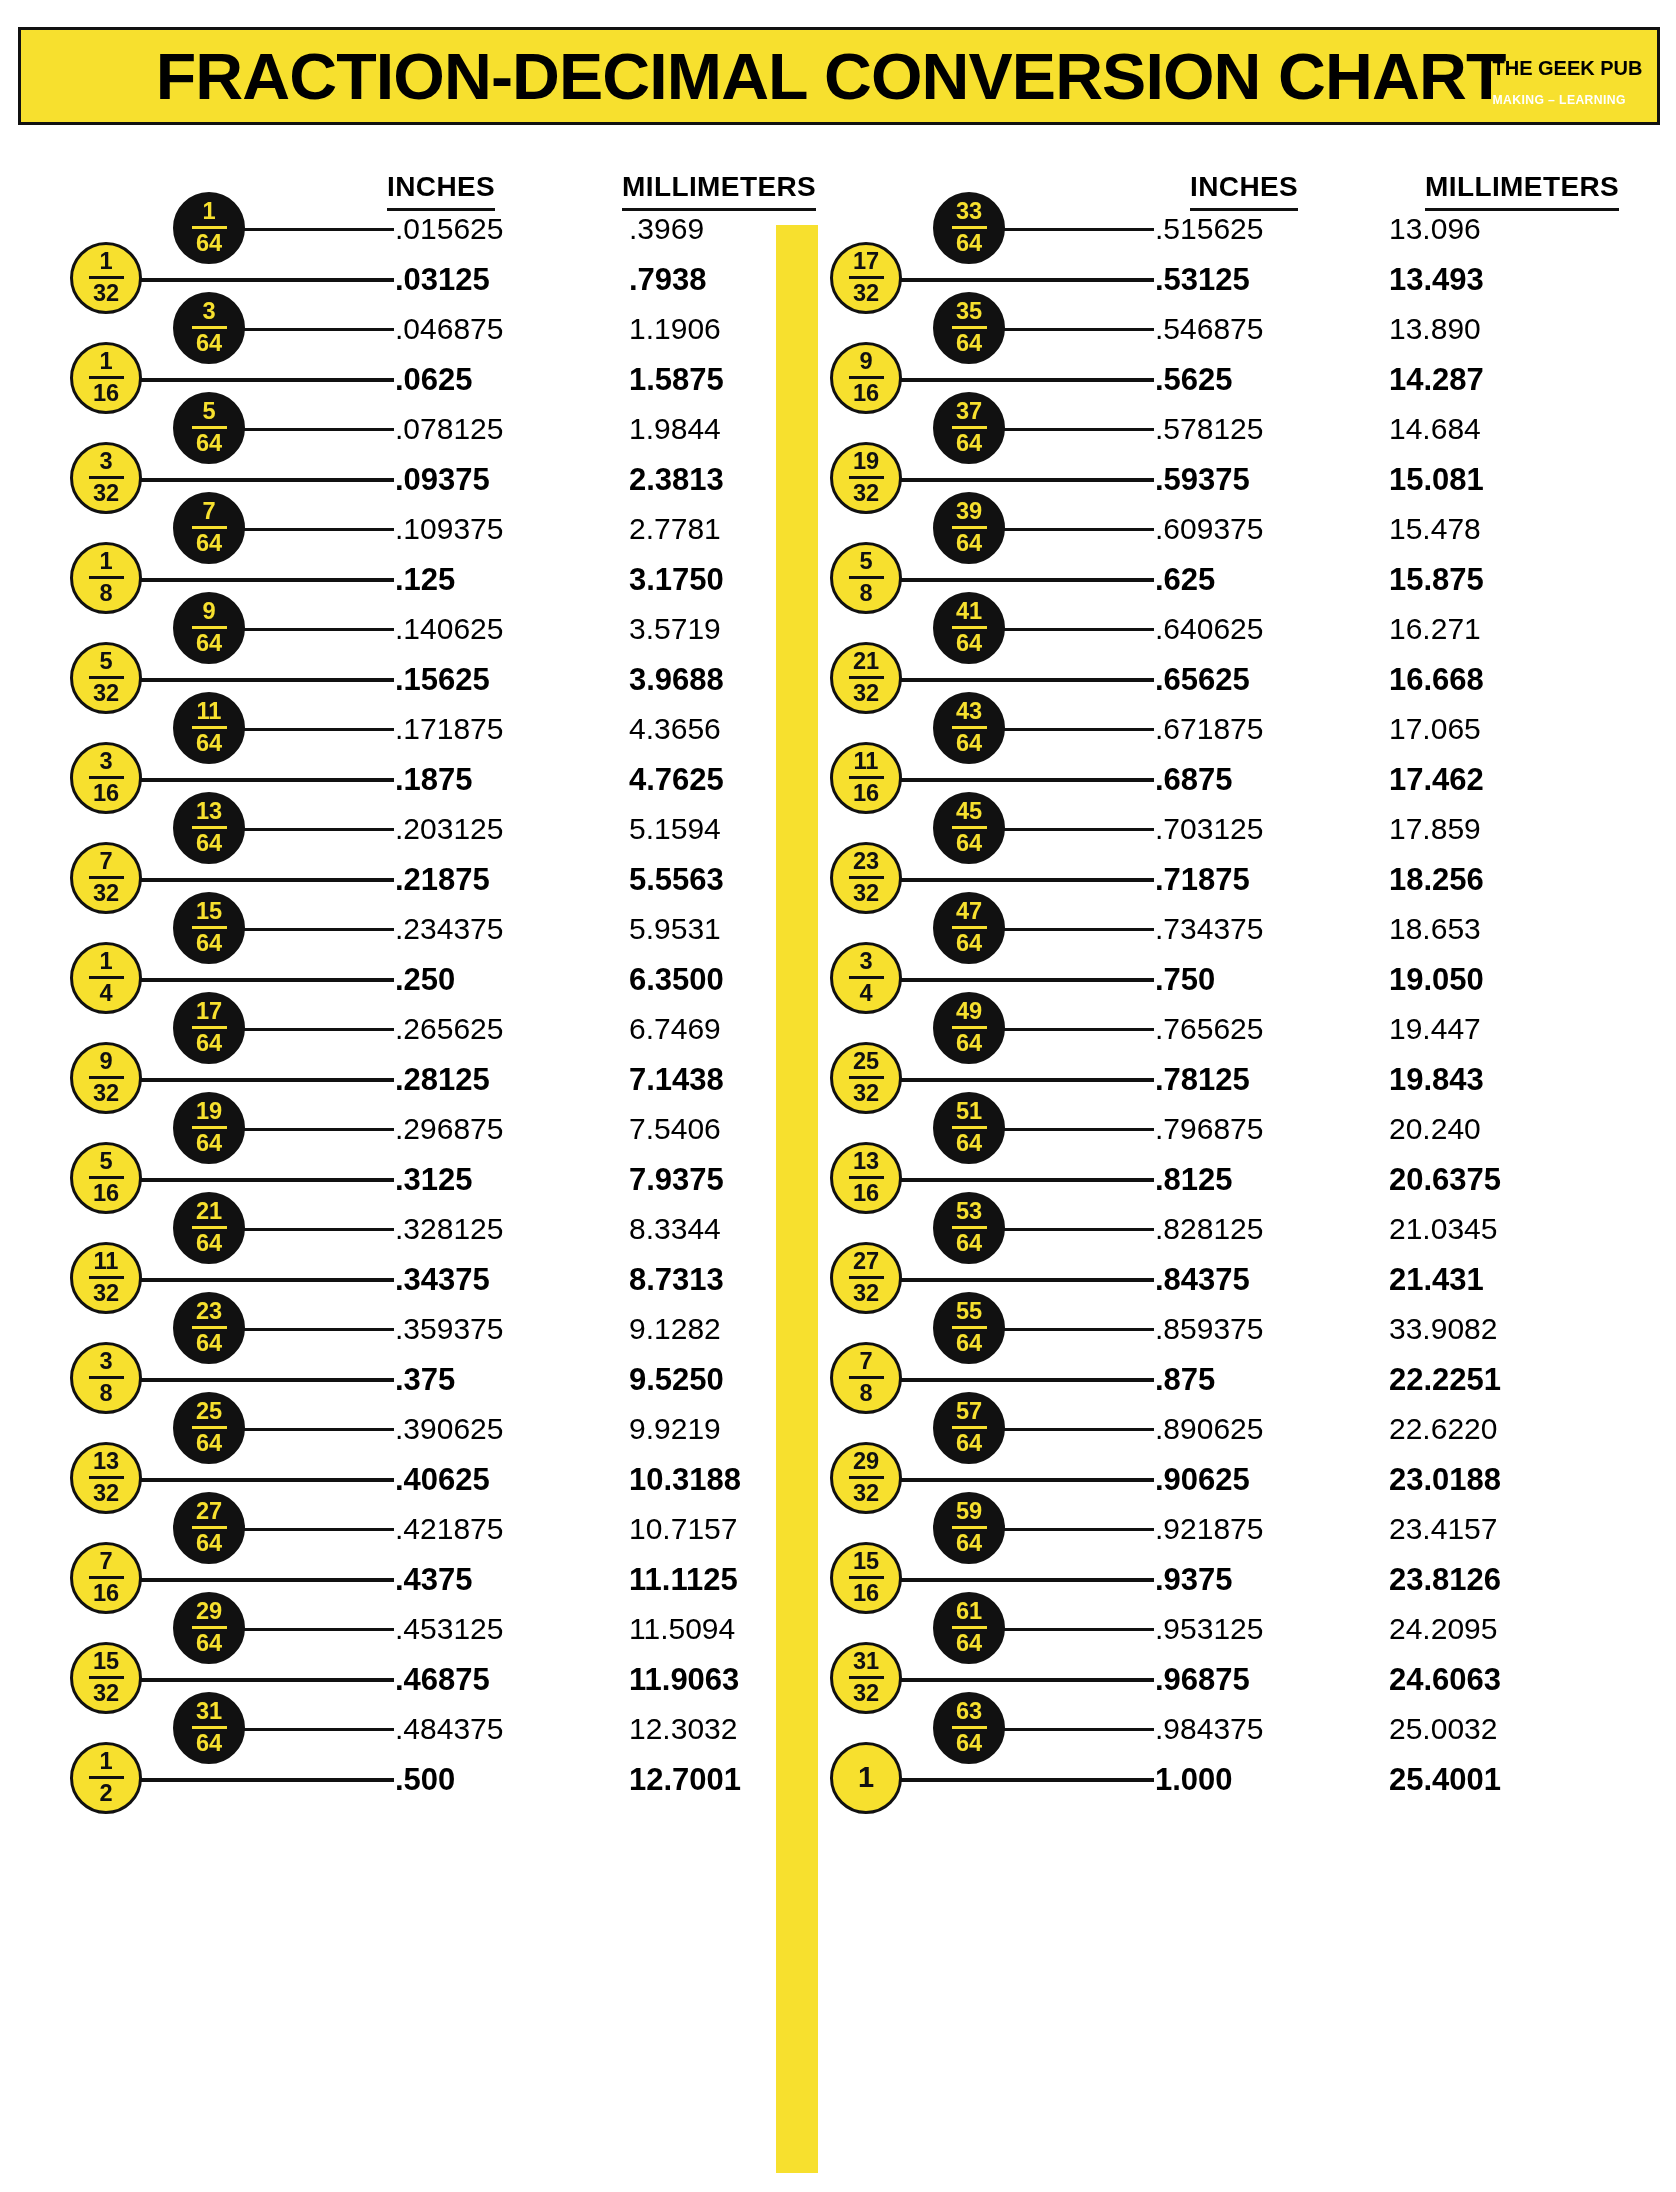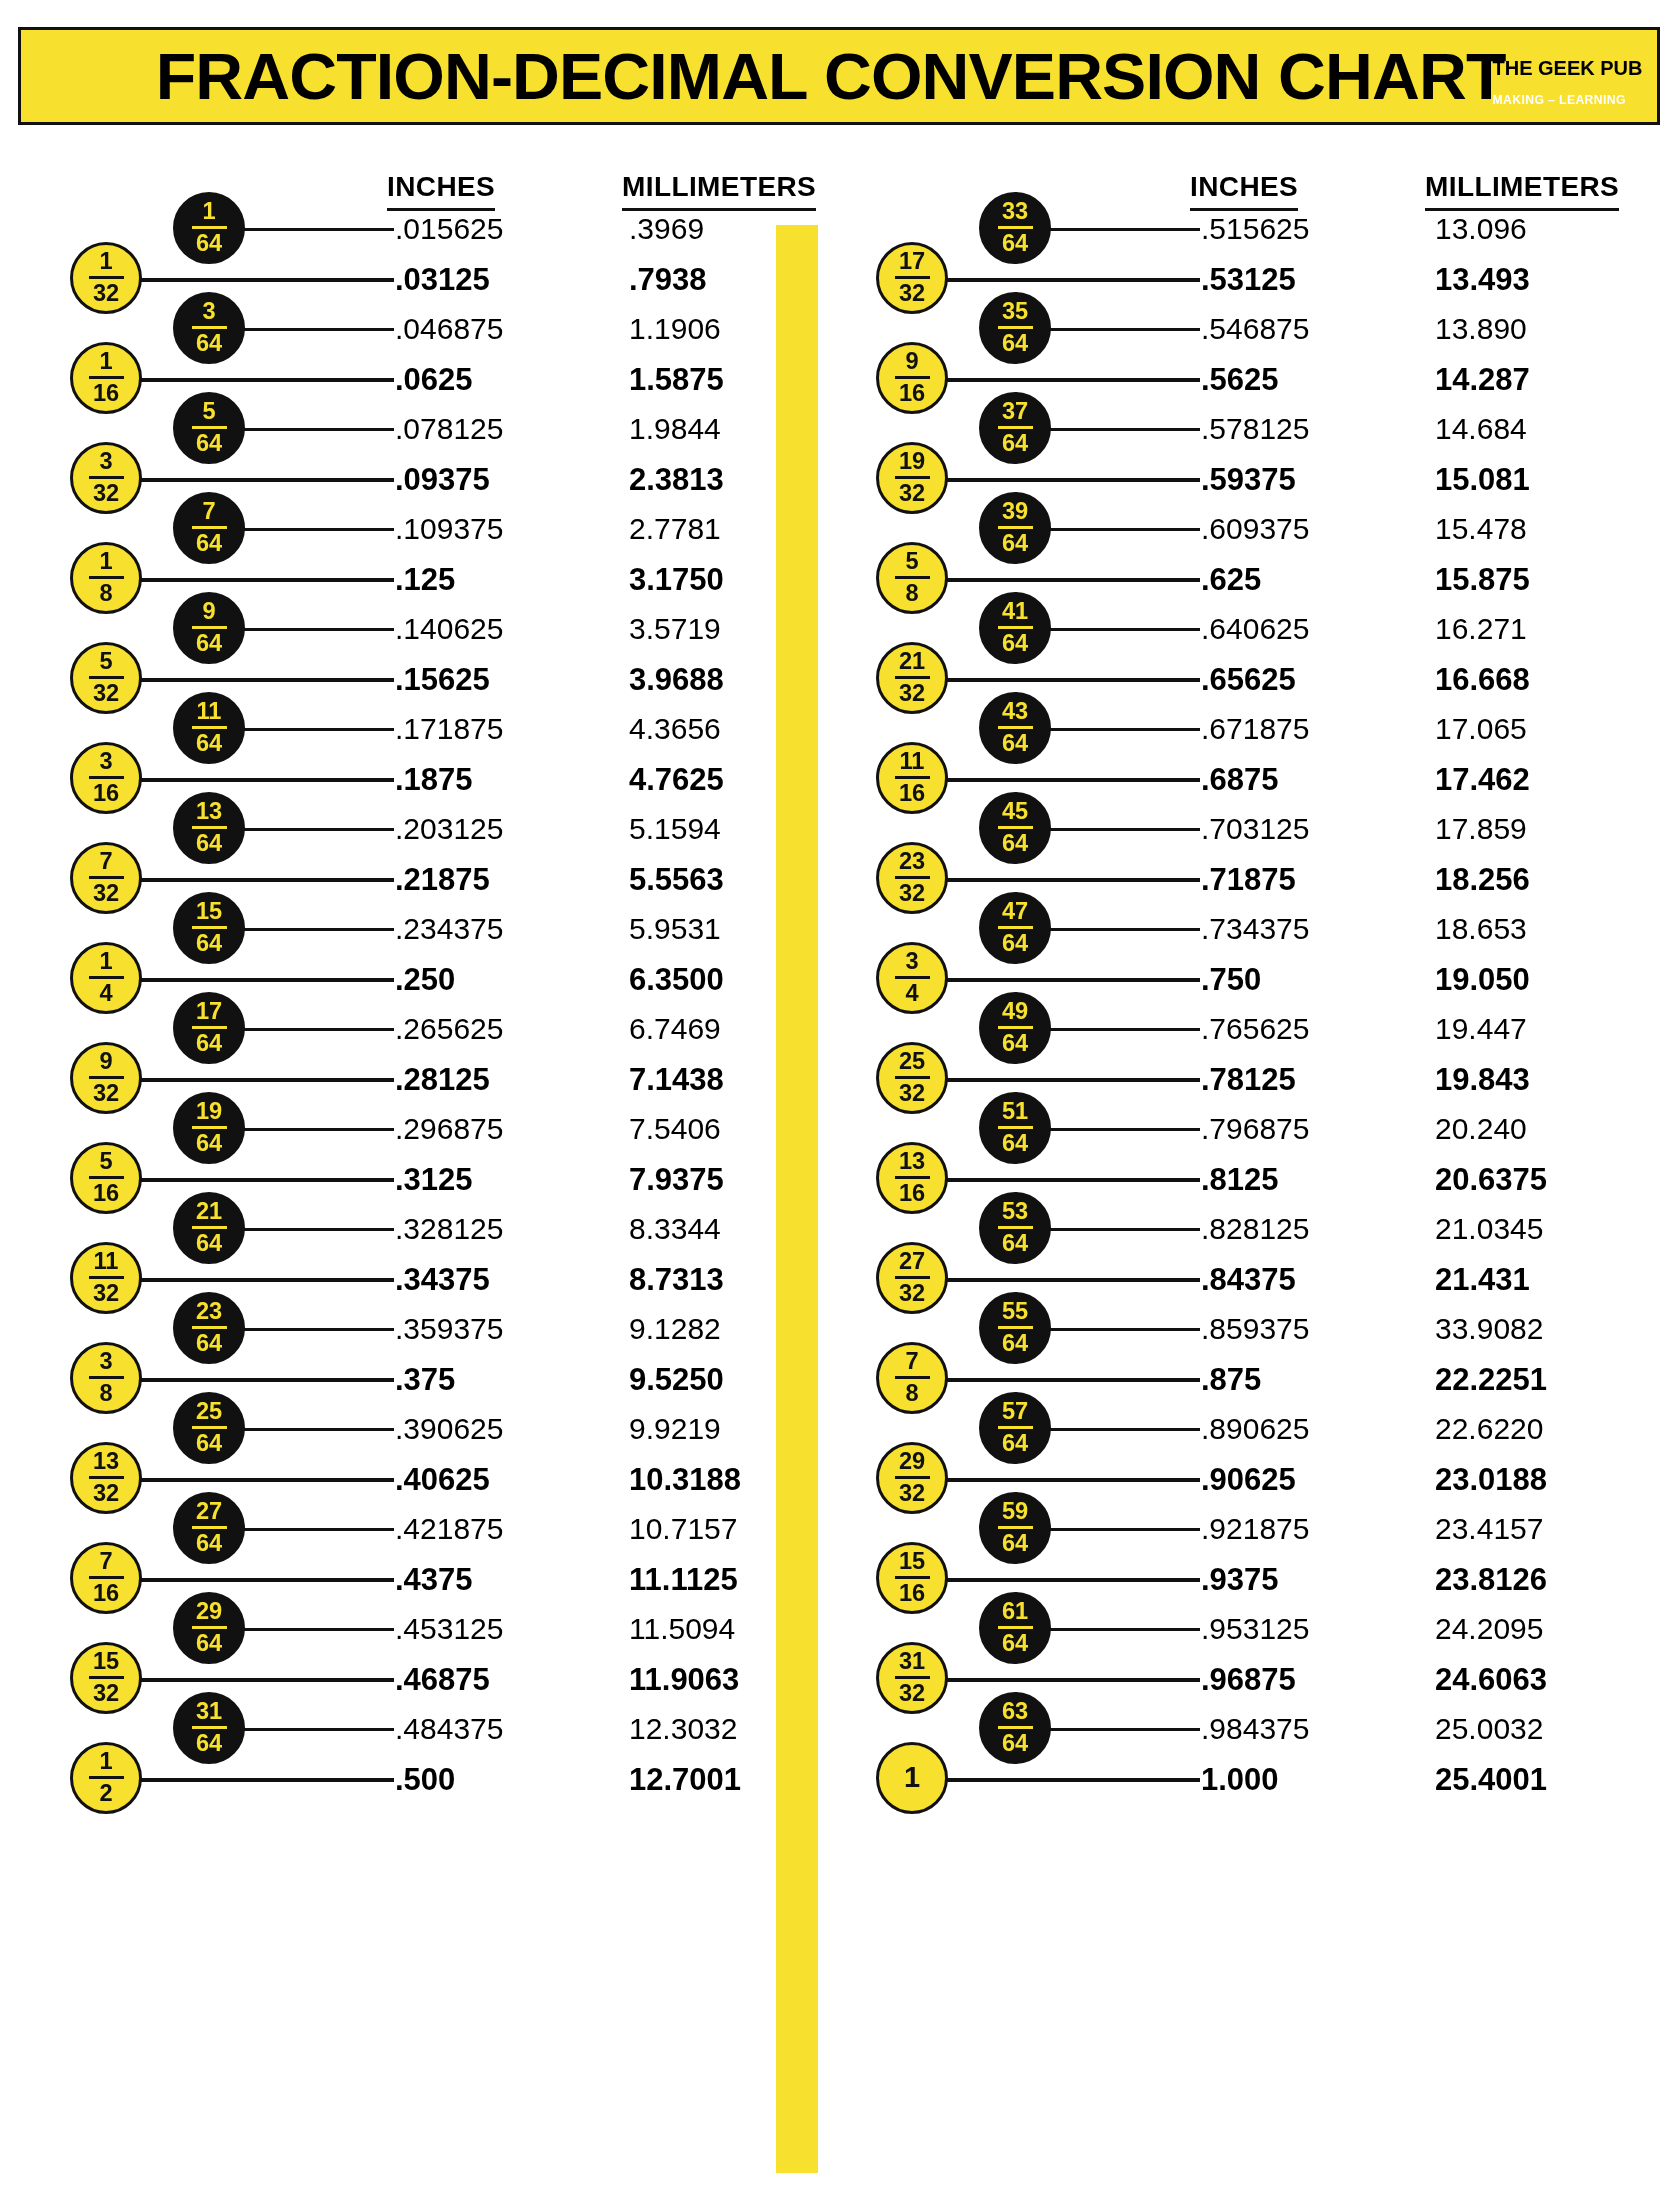--- a/index.html
+++ b/index.html
@@ -82,21 +82,21 @@
     height: 1948px;
     background: #F7E02E;
   }
 
   
   .panel {
     position: absolute;
     top: 203px;
   }
   .panel.left  { left: 26px;  width: 751px; }
-  .panel.right { left: 832px; width: 751px; }
+  .panel.right { left: 786px; width: 751px; }
 
   .row {
     position: relative;
     height: 50px;
   }
 
   
   .line {
     position: absolute;
     top: 24.5px;

